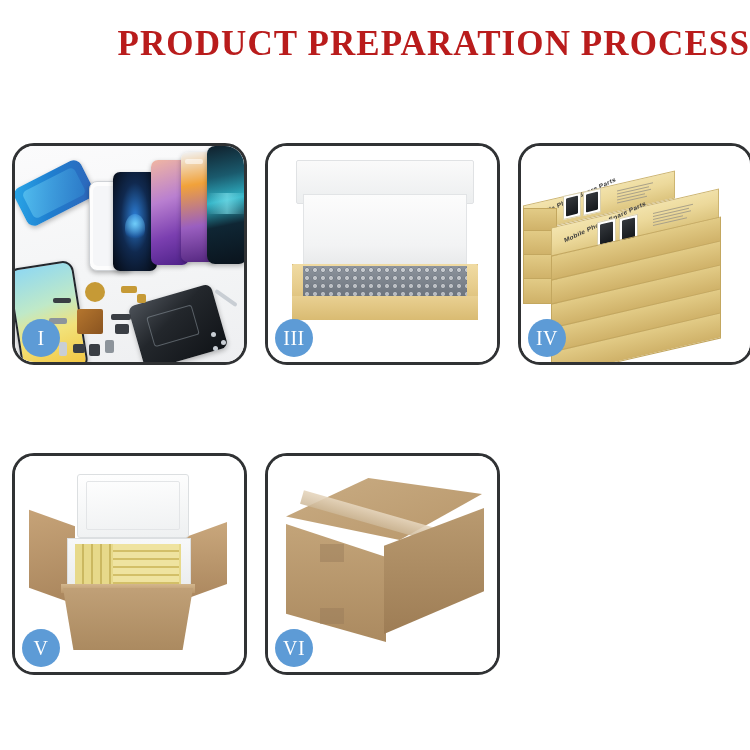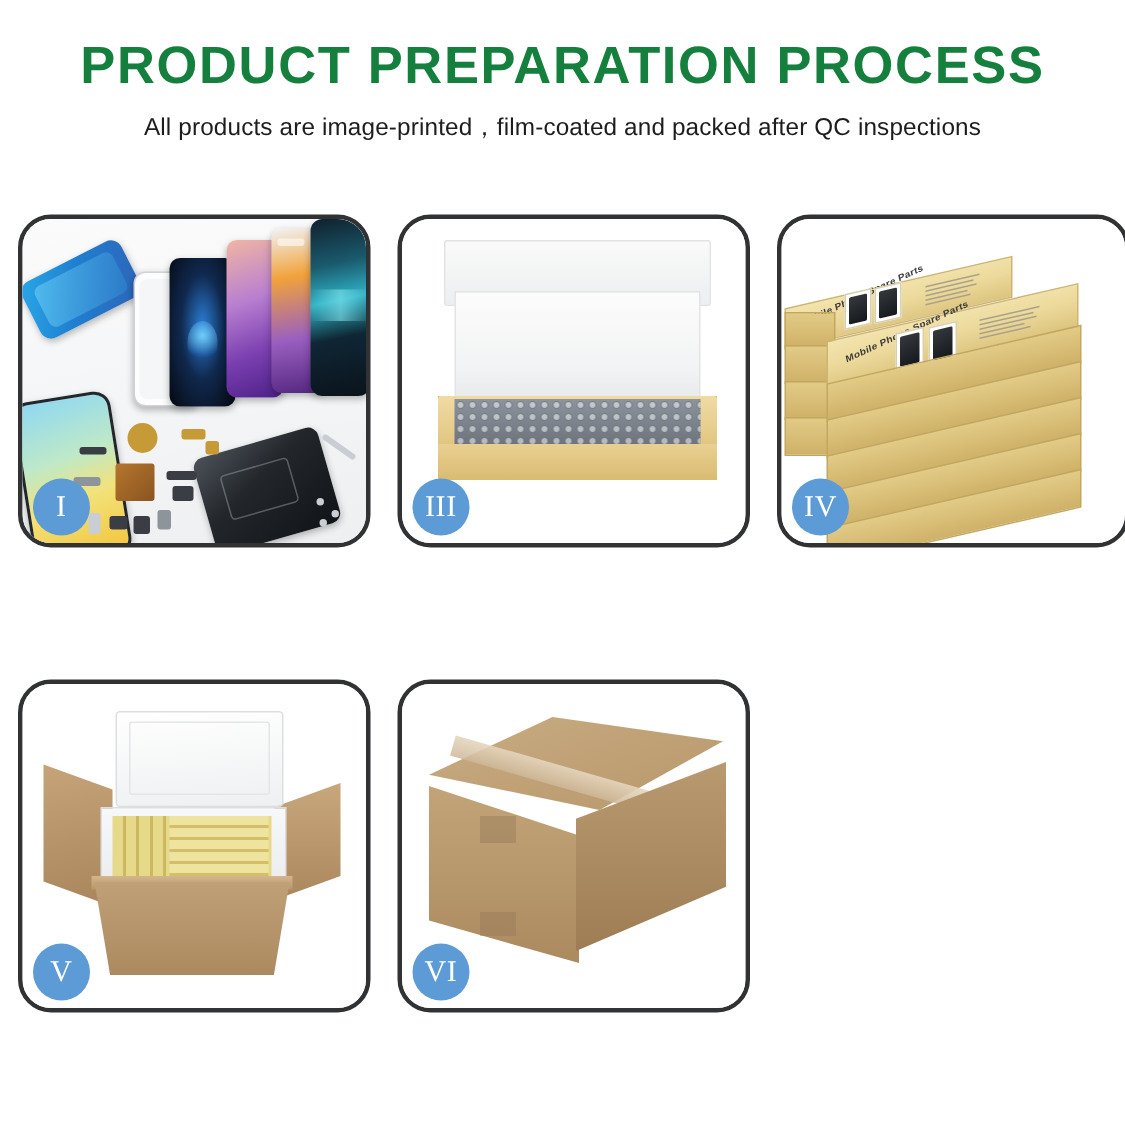--- a/index.html
+++ b/index.html
@@ -15,28 +15,29 @@
     position: relative;
   }
 
   
   #header {
     width: 750px;
     padding-top: 26px;
     text-align: center;
   }
   #page-title {
-    font-family: Liberation Sans, sans-serif;
+    font-family: Liberation Serif, serif;
     font-size: 35px;
     font-weight: bold;
     letter-spacing: 1.1px;
-    color: #15803d;
+    color: #b91c1c;
     line-height: 1.05;
     white-space: nowrap;
     margin: 0;
+    text-align: right;
   }
   #page-subtitle {
     font-family: "Liberation Sans", sans-serif;
     font-size: 16.2px;
     font-weight: normal;
     color: #1d1d1d;
     letter-spacing: 0.1px;
     margin-top: 11px;
     white-space: nowrap;
   }
@@ -339,21 +340,20 @@
   .c6-seam2 {
     position:absolute; left:52px; top:152px; width:24px; height:16px;
     background:rgba(150,122,88,.45);
   }
 </style>
 </head>
 <body>
 
 <div id="header">
   <div id="page-title">PRODUCT PREPARATION PROCESS</div>
-  <div id="page-subtitle">All products are image-printed，film-coated and packed after QC inspections</div>
 </div>
 
 <div id="panel-grid">
 
   <div class="panel">
     <div class="panel-photo">
       <div class="p1-bg"></div>
       <div class="phone ph-a"></div>
       <div class="phone ph-b"></div>
       <div class="phone ph-c"></div>

